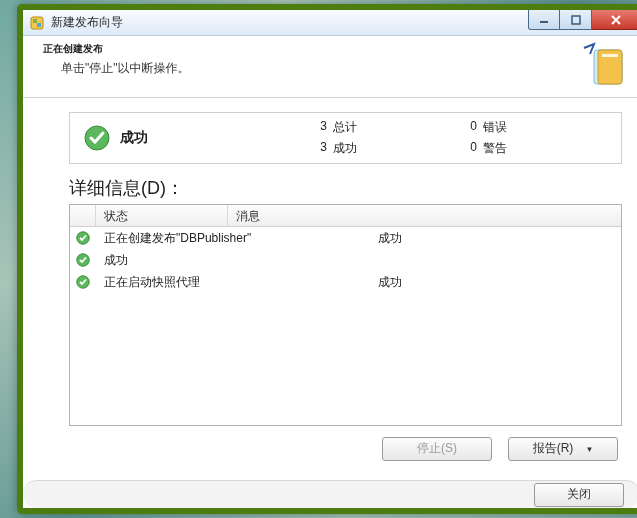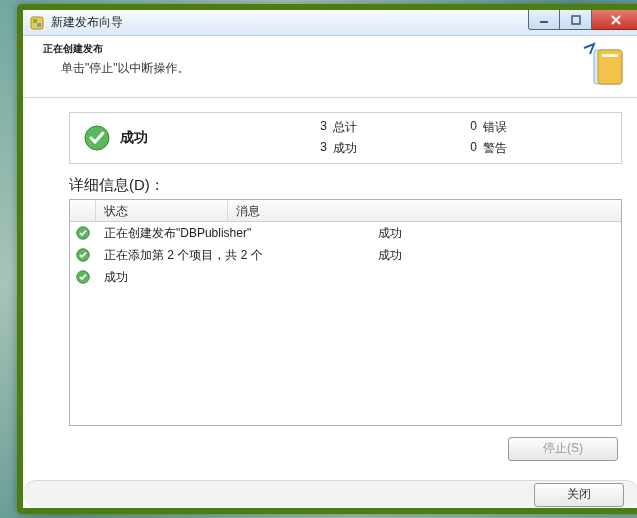--- a/index.html
+++ b/index.html
@@ -19,21 +19,21 @@
   .header .h-sub { font-size:12px; margin:4px 0 0 18px; color:#333; }
   .header .h-icon { position:absolute; right:14px; top:6px; width:46px; height:46px; }
   .body { flex:1; padding:14px 18px 10px 18px; display:flex; flex-direction:column;margin-left:28px; }
   .summary-box { border:1px solid #cfcfcf; background:#fff; height:52px; display:flex; align-items:center; padding:0 14px; }
   .summary-box .big-check { width:26px; height:26px; margin-right:10px; }
   .summary-box .status-label { font-weight:bold; font-size:14px; flex:1; }
   .summary-box .cols { display:flex; width:300px; }
   .summary-box .col { display:flex; flex-direction:column; gap:4px; width:150px; font-size:12px; }
   .summary-box .row { display:flex; }
   .summary-box .num { width:20px; text-align:right; margin-right:6px; }
-  .details-label { margin:12px 0 4px 0; font-size:15px; }
+  .details-label { margin:12px 0 4px 0; font-size:18px; }
   .grid { flex:1; border:1px solid #b0b0b0; background:#fff; display:flex; flex-direction:column; overflow:hidden; }
   .grid-header { display:flex; height:22px; background:linear-gradient(#fdfdfd,#efefef); border-bottom:1px solid #d0d0d0; }
   .gh-cell { border-right:1px solid #d8d8d8; padding:3px 8px; font-size:12px; color:#333; }
   .gh-cell.icon { width:26px; }
   .gh-cell.op { width:274px; }
   .gh-cell.st { width:132px; }
   .gh-cell.msg { flex:1; border-right:none; }
   .grid-body { flex:1; overflow:auto; }
   .grid-row { display:flex; height:22px; align-items:center; }
   .gc-icon { width:26px; display:flex; align-items:center; justify-content:center; }
@@ -146,39 +146,40 @@
             <div class="gc-st">成功</div>
             <div class="gc-msg"></div>
           </div>
           <div class="grid-row">
             <div class="gc-icon">
               <svg width="14" height="14" viewBox="0 0 14 14">
                 <circle cx="7" cy="7" r="6.2" fill="#5cb85c" stroke="#3a8a3a"></circle>
                 <path d="M4 7 L6 9 L10 4.5" stroke="#fff" stroke-width="1.8" fill="none"></path>
               </svg>
             </div>
-            <div class="gc-op">正在添加第 2 个项目，共 2 个</div>
             <div class="gc-st">成功</div>
             <div class="gc-msg"></div>
           </div>
           <div class="grid-row">
             <div class="gc-icon">
               <svg width="14" height="14" viewBox="0 0 14 14">
                 <circle cx="7" cy="7" r="6.2" fill="#5cb85c" stroke="#3a8a3a"></circle>
                 <path d="M4 7 L6 9 L10 4.5" stroke="#fff" stroke-width="1.8" fill="none"></path>
               </svg>
             </div>
+            <div class="gc-op">正在启动快照代理</div>
             <div class="gc-st">成功</div>
             <div class="gc-msg"></div>
           </div>
         </div>
     </div>
 
     <div class="btnrow">
       <button class="std" disabled=""><span>停止(S)</span></button>
+      <button class="std"><span>报告(R)</span><span class="arrow">▼</span></button>
     </div>
 
   </div>
 
   <div class="footer">
     <button class="std" style="min-width:90px"><span>关闭</span></button>
   </div>
 
 </div>
 

